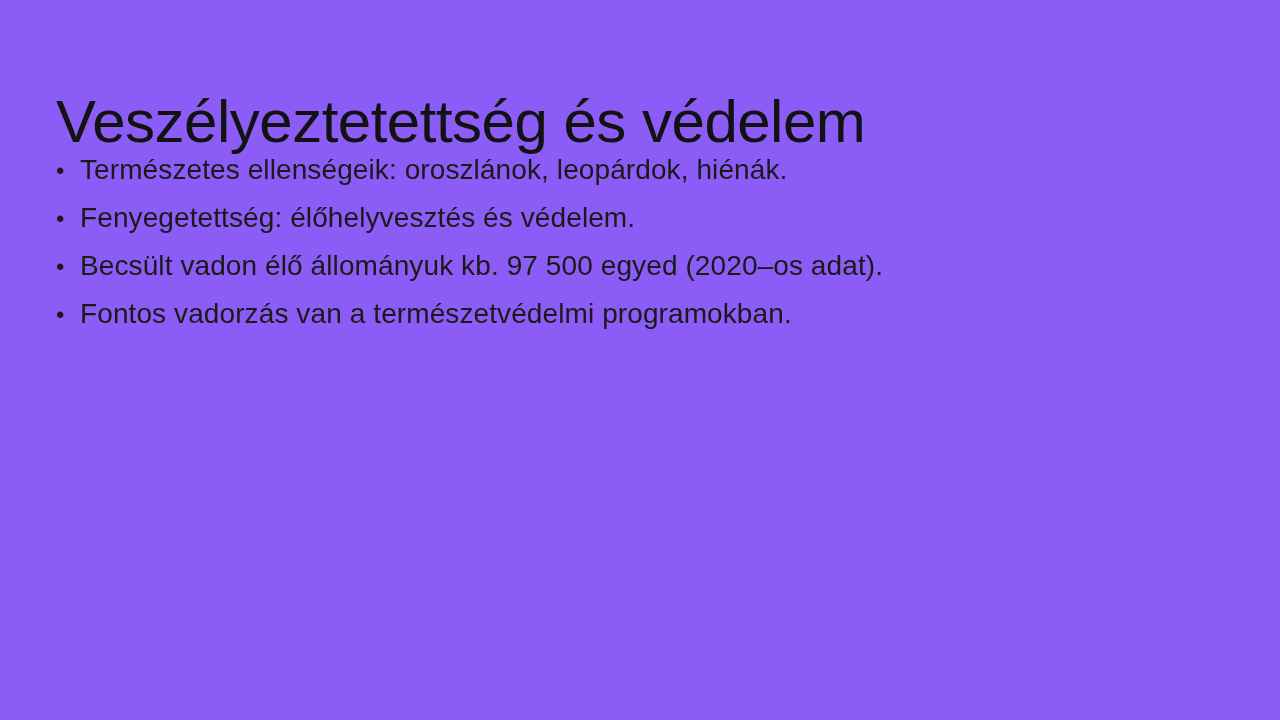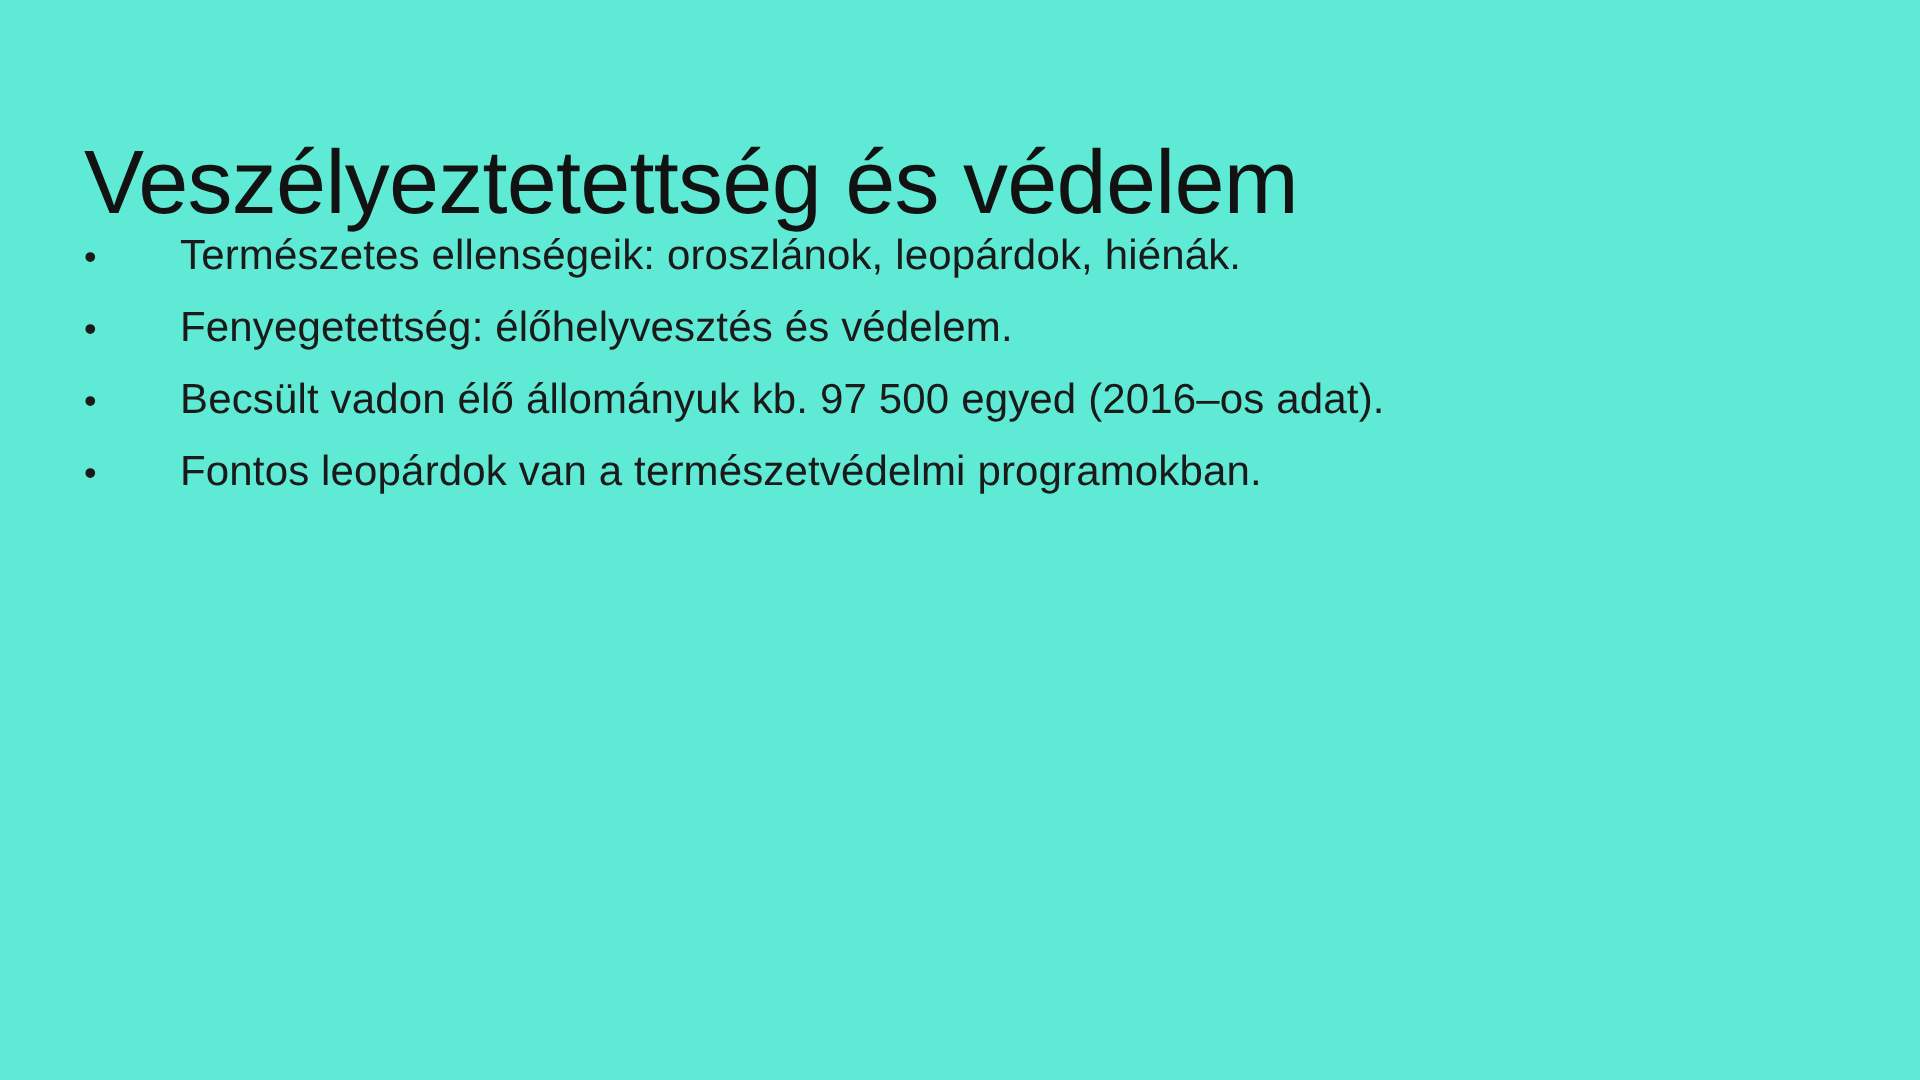--- a/index.html
+++ b/index.html
@@ -11,21 +11,21 @@
     height: 720px;
     background: #ffffff;
     font-family: "Liberation Sans", sans-serif;
     color: #1a1a1a;
     overflow: hidden;
   }
   .slide {
     position: relative;
     width: 1280px;
     height: 720px;
-    background: #5eead4;
+    background: #8b5cf6;
     box-sizing: border-box;
   }
   .slide-title {
     position: absolute;
     left: 56px;
     top: 48px;
     width: 1160px;
     font-size: 60px;
     line-height: 1.12;
     font-weight: 400;
@@ -53,42 +53,41 @@
   .bullet-marker {
     flex: 0 0 auto;
     width: 24px;
     font-size: 24px;
     line-height: 1.72;
     color: #1a1a1a;
   }
   .bullet-text {
     flex: 1 1 auto;
     white-space: nowrap;
-    margin-left: 40px;
   }
 </style>
 </head>
 <body>
 
 <div class="slide">
 
   <h1 class="slide-title">Veszélyeztetettség és védelem</h1>
 
   <ul class="bullet-list">
     <li class="bullet-item">
       <span class="bullet-marker">•</span>
       <span class="bullet-text">Természetes ellenségeik: oroszlánok, leopárdok, hiénák.</span>
     </li>
     <li class="bullet-item">
       <span class="bullet-marker">•</span>
       <span class="bullet-text">Fenyegetettség: élőhelyvesztés és védelem.</span>
     </li>
     <li class="bullet-item">
       <span class="bullet-marker">•</span>
-      <span class="bullet-text">Becsült vadon élő állományuk kb. 97 500 egyed (2016–os adat).</span>
+      <span class="bullet-text">Becsült vadon élő állományuk kb. 97 500 egyed (2020–os adat).</span>
     </li>
     <li class="bullet-item">
       <span class="bullet-marker">•</span>
-      <span class="bullet-text">Fontos leopárdok van a természetvédelmi programokban.</span>
+      <span class="bullet-text">Fontos vadorzás van a természetvédelmi programokban.</span>
     </li>
   </ul>
 
 </div>
 
 </body></html>

